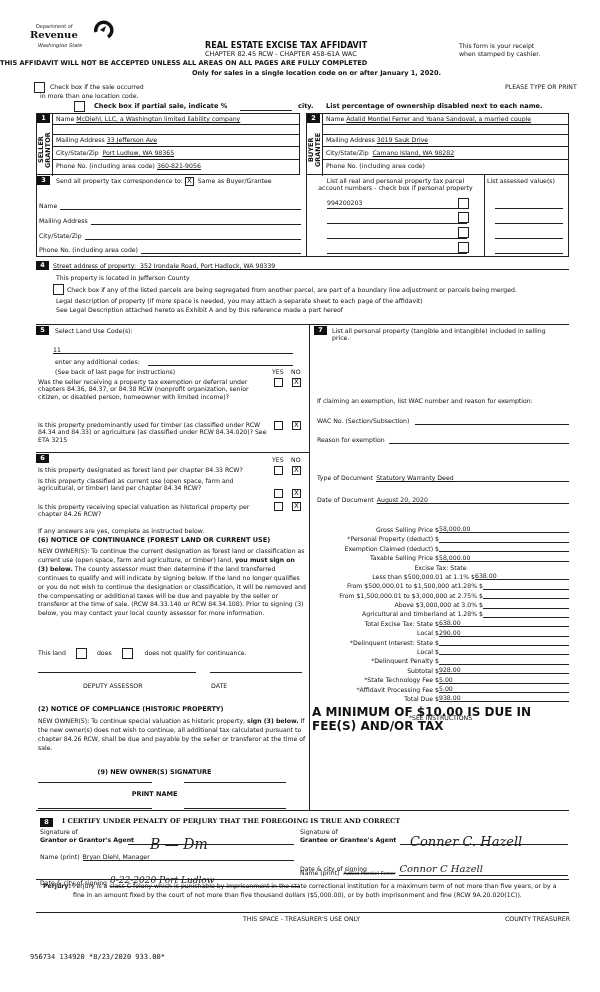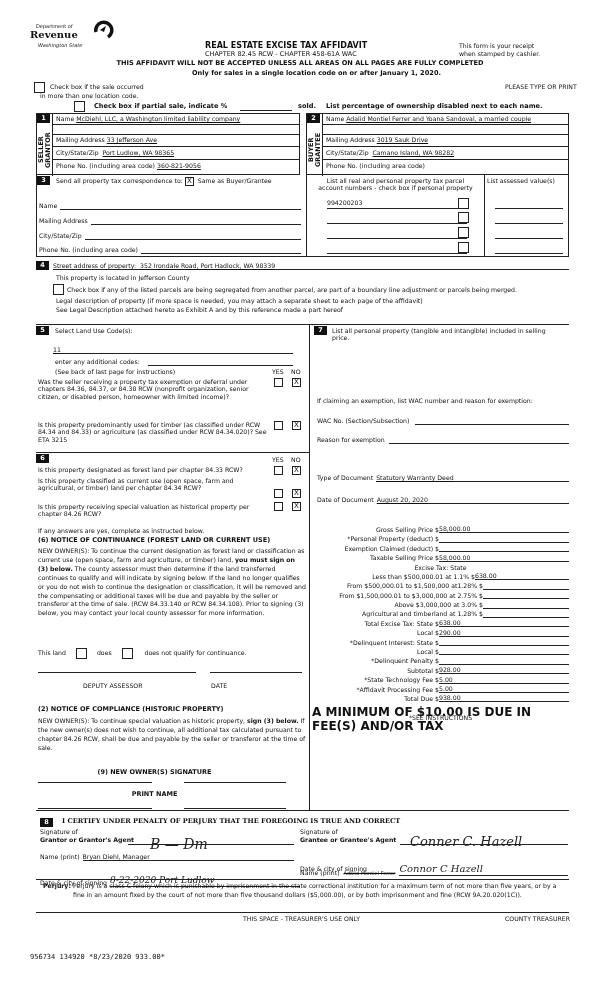--- a/index.html
+++ b/index.html
@@ -31,32 +31,32 @@
   <svg class="abs" style="left:62px;top:0;" width="22" height="22" viewBox="0 0 22 22">
     <path d="M4 14 A8 8 0 1 1 16 19" stroke="#111" stroke-width="3.5" fill="none"></path>
     <path d="M8 12 L14 8 L12 14 Z" fill="#111"></path>
   </svg>
 </div>
 
 <div class="abs b" style="left:205px;top:41px;font-size:8px;">REAL ESTATE EXCISE TAX AFFIDAVIT</div>
 <div class="abs" style="left:205px;top:51px;font-size:6.5px;">CHAPTER 82.45 RCW - CHAPTER 458-61A WAC</div>
 <div class="abs" style="left:459px;top:42px;font-size:6.2px;">This form is your receipt</div>
 <div class="abs" style="left:459px;top:50px;font-size:6.2px;">when stamped by cashier.</div>
-<div class="abs b" style="left:0;width:600px;top:60px;text-align:center;font-size:6.6px;">THIS AFFIDAVIT WILL NOT BE ACCEPTED UNLESS ALL AREAS ON ALL PAGES ARE FULLY COMPLETED</div>
+<div class="abs b" style="left:0;width:600px;top:60px;text-align:left;font-size:6.6px;">THIS AFFIDAVIT WILL NOT BE ACCEPTED UNLESS ALL AREAS ON ALL PAGES ARE FULLY COMPLETED</div>
 <div class="abs b" style="left:0;width:600px;top:70px;text-align:center;font-size:6.6px;padding-left:33px;">Only for sales in a single location code on or after January 1, 2020.</div>
 
 <span class="abs cb cb-big" style="left:34px;top:82px;"></span>
 <div class="abs" style="left:50px;top:83px;">Check box if the sale occurred</div>
 <div class="abs" style="left:40px;top:92px;">in more than one location code.</div>
 <div class="abs" style="left:505px;top:83px;">PLEASE TYPE OR PRINT</div>
 
 <span class="abs cb cb-big" style="left:74px;top:101px;"></span>
 <div class="abs b" style="left:94px;top:103px;font-size:6.6px;">Check box if partial sale, indicate %</div>
 <div class="abs line" style="left:240px;top:102px;width:52px;height:9px;"></div>
-<div class="abs b" style="left:298px;top:103px;font-size:6.6px;">sold.</div>
+<div class="abs b" style="left:298px;top:103px;font-size:6.6px;">city.</div>
 <div class="abs b" style="left:326px;top:103px;font-size:6.6px;">List percentage of ownership disabled next to each name.</div>
 
 <div class="abs" style="left:36px;top:113px;width:264px;height:62px;border:1px solid #222;">
   <span class="abs num" style="left:0;top:0;">1</span>
   <div class="vert" style="left:1px;top:12px;height:48px;width:14px;">
     <span>SELLER</span><br><span>GRANTOR</span>
   </div>
   <div class="abs" style="left:19px;top:1px;white-space:nowrap;">
     <span>Name</span>
     <span class="val">McDiehl, LLC, a Washington limited liability company</span>

